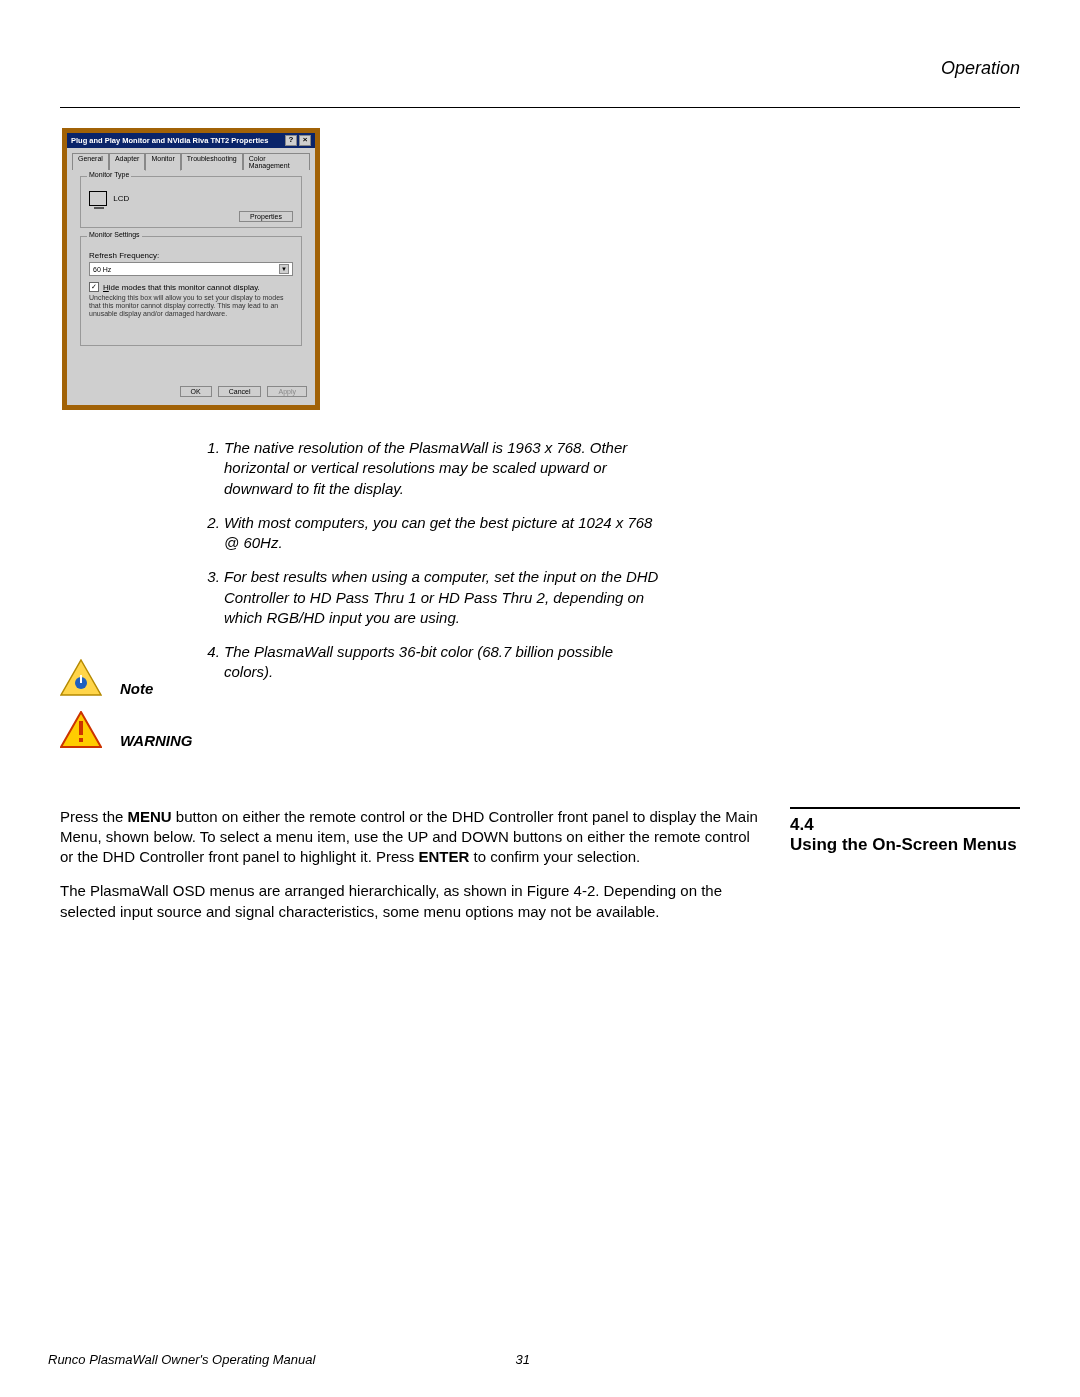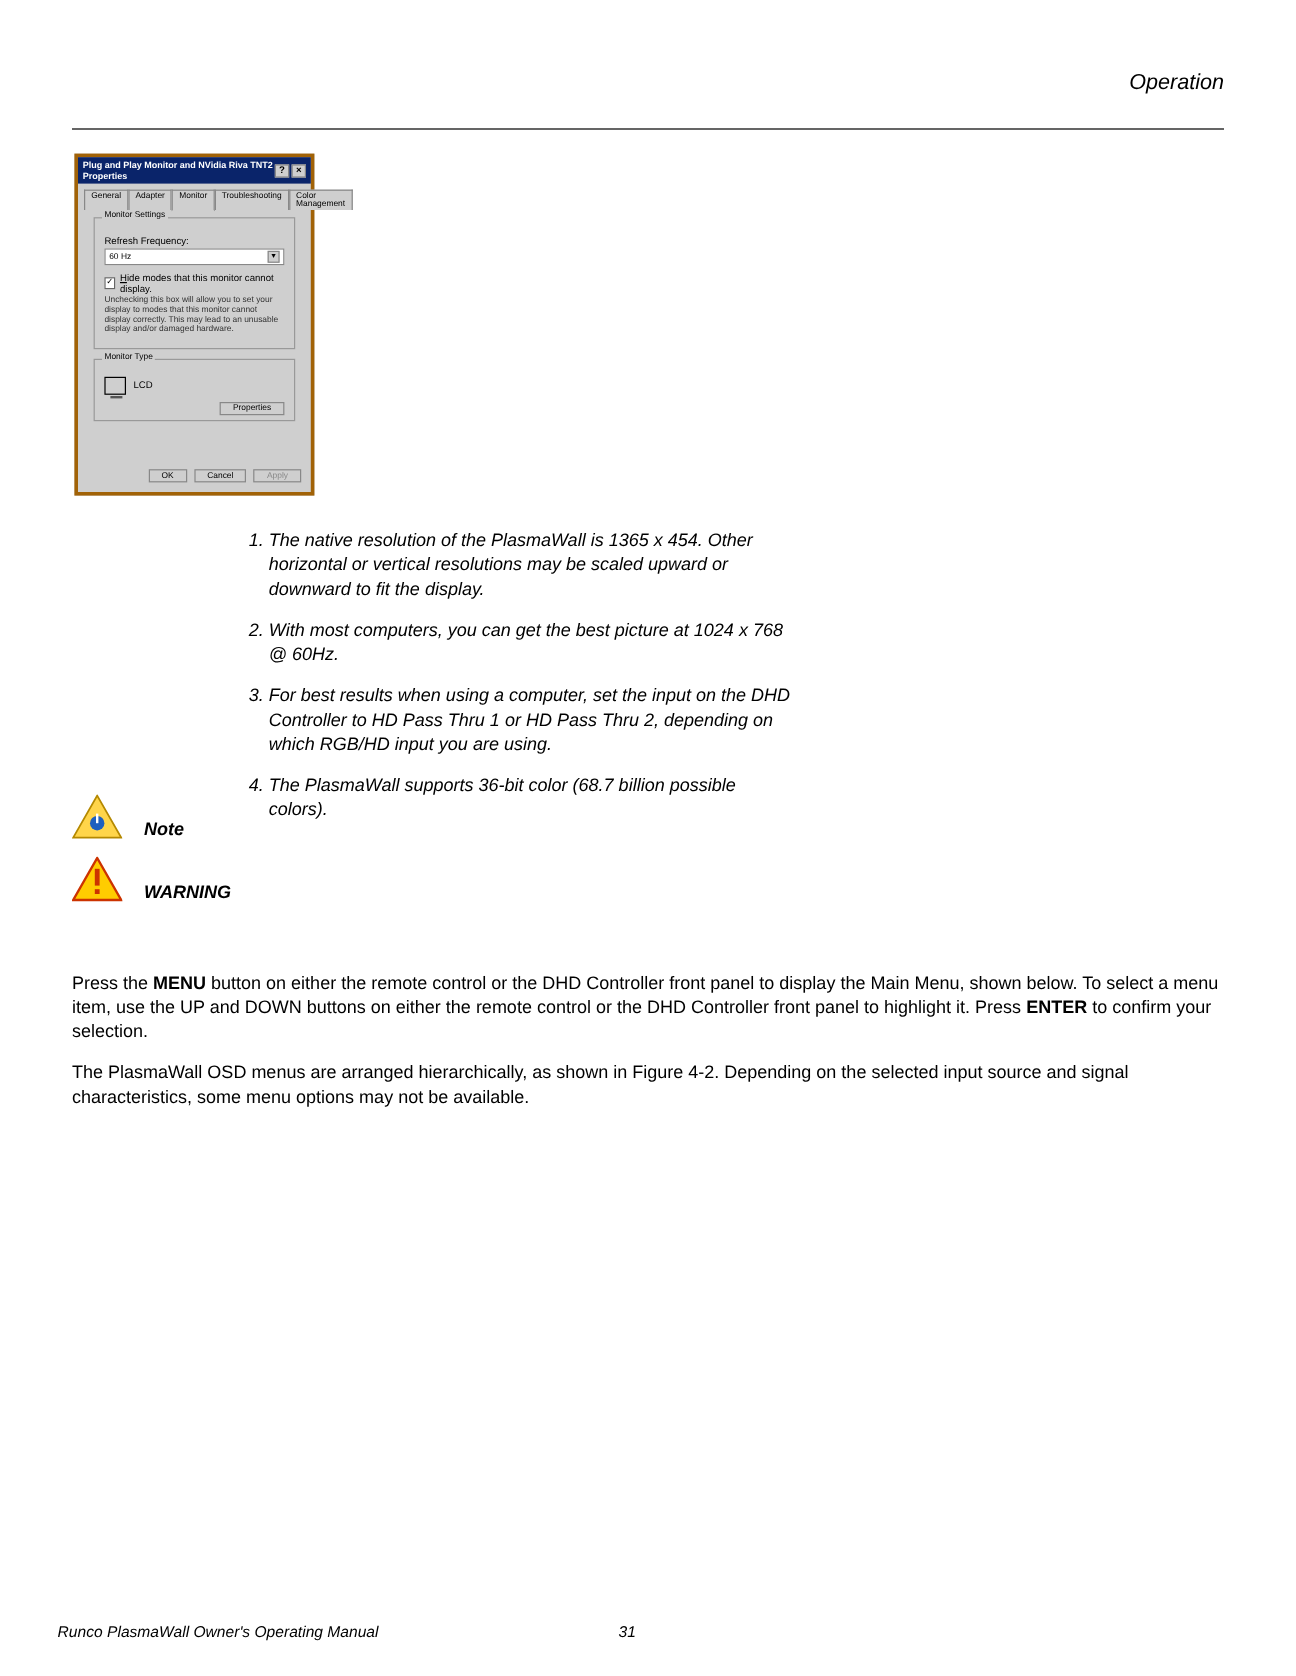--- a/index.html
+++ b/index.html
@@ -28,23 +28,23 @@
   .step-row { display: flex; }
   .step-text {
     width: 350px;
     line-height: 1.35;
     padding-right: 10px;
   }
   .step-text b { font-weight: bold; }
 
   
   .dialog {
-    width: 200px;
-    background: #cfcfcf;
-    border: 3px solid #a16207;
+    width: 258px;
+    background: #cfcfcf;
+    border: 5px solid #a16207;
     font-family: Tahoma, Arial, sans-serif;
     font-size: 8px;
     color: #000;
     margin-left: 2px;
   }
   .titlebar {
     background: #0a246a;
     color: #fff;
     font-size: 7.5px;
     font-weight: bold;
@@ -244,64 +244,64 @@
       </span>
     </div>
     <div class="tabs">
       <div class="tab">General</div>
       <div class="tab">Adapter</div>
       <div class="tab active">Monitor</div>
       <div class="tab">Troubleshooting</div>
       <div class="tab">Color Management</div>
     </div>
     <div class="tab-body">
+      <div class="group">
+        <span class="group-label">Monitor Type</span>
+        <div>
+          <span class="monicon"></span>
+          <span>LCD</span>
+        </div>
+        <div class="props-btn-row">
+          <span class="dialog-btn">Properties</span>
+        </div>
+      </div>
       <div class="group" style="height:110px;">
         <span class="group-label">Monitor Settings</span>
         <div>Refresh Frequency:</div>
         <div class="dropdown">
           <span>60 Hz</span>
           <span class="dd-arrow">▼</span>
         </div>
         <div class="chk-row">
           <span class="chk">✓</span>
           <span><u>H</u><span>ide modes that this monitor cannot display.</span></span>
         </div>
         <div class="fine">Unchecking this box will allow you to set your display to modes that this monitor cannot display correctly. This may lead to an unusable display and/or damaged hardware.</div>
       </div>
-      <div class="group">
-        <span class="group-label">Monitor Type</span>
-        <div>
-          <span class="monicon"></span>
-          <span>LCD</span>
-        </div>
-        <div class="props-btn-row">
-          <span class="dialog-btn">Properties</span>
-        </div>
-      </div>
     </div>
     <div class="dialog-footer">
       <span class="dialog-btn">OK</span>
       <span class="dialog-btn">Cancel</span>
       <span class="dialog-btn disabled">Apply</span>
     </div>
   </div>
 </div>
 
 <div class="callout">
   <div class="callout-icon note-tri">
     <svg width="42" height="38" viewBox="0 0 42 38">
       <polygon points="21,1 41,36 1,36" fill="#ffd54a" stroke="#b58900" stroke-width="1.5"></polygon>
       <circle cx="21" cy="24" r="6" fill="#1e5fbf"></circle>
       <rect x="20" y="16" width="2" height="8" fill="#fff"></rect>
     </svg>
   </div>
   <div class="callout-label">Note</div>
   <div class="callout-body">
     <ol>
-      <li>The native resolution of the PlasmaWall is 1365 x 454. Other horizontal or vertical resolutions may be scaled upward or downward to fit the display.</li>
+      <li>The native resolution of the PlasmaWall is 1963 x 768. Other horizontal or vertical resolutions may be scaled upward or downward to fit the display.</li>
       <li>With most computers, you can get the best picture at 1024 x 768 @ 60Hz.</li>
       <li>For best results when using a computer, set the input on the DHD Controller to HD Pass Thru 1 or HD Pass Thru 2, depending on which RGB/HD input you are using.</li>
       <li>The PlasmaWall supports 36-bit color (68.7 billion possible colors).</li>
     </ol>
   </div>
 </div>
 
 <div class="callout" style="margin-top:12px;">
   <div class="callout-icon warn-tri">
     <svg width="42" height="38" viewBox="0 0 42 38">
@@ -313,18 +313,23 @@
   <div class="callout-label">WARNING</div>
 </div>
 
 <div class="section-grid">
   <div class="section-main">
     <p>
       <span>Press the </span><b>MENU</b><span> button on either the remote control or the DHD Controller front panel to display the Main Menu, shown below. To select a menu item, use the UP and DOWN buttons on either the remote control or the DHD Controller front panel to highlight it. Press </span><b>ENTER</b><span> to confirm your selection.</span>
     </p>
     <p>The PlasmaWall OSD menus are arranged hierarchically, as shown in Figure 4-2. Depending on the selected input source and signal characteristics, some menu options may not be available.</p>
   </div>
+  <div class="section-side">
+    <hr class="section-side-rule">
+    <div class="section-num">4.4</div>
+    <div class="section-title">Using the On-Screen Menus</div>
+  </div>
 </div>
 
 <div class="page-footer">
   <span class="manual">Runco PlasmaWall Owner's Operating Manual</span>
   <span class="pgnum">31</span>
 </div>
 
 </body></html>

